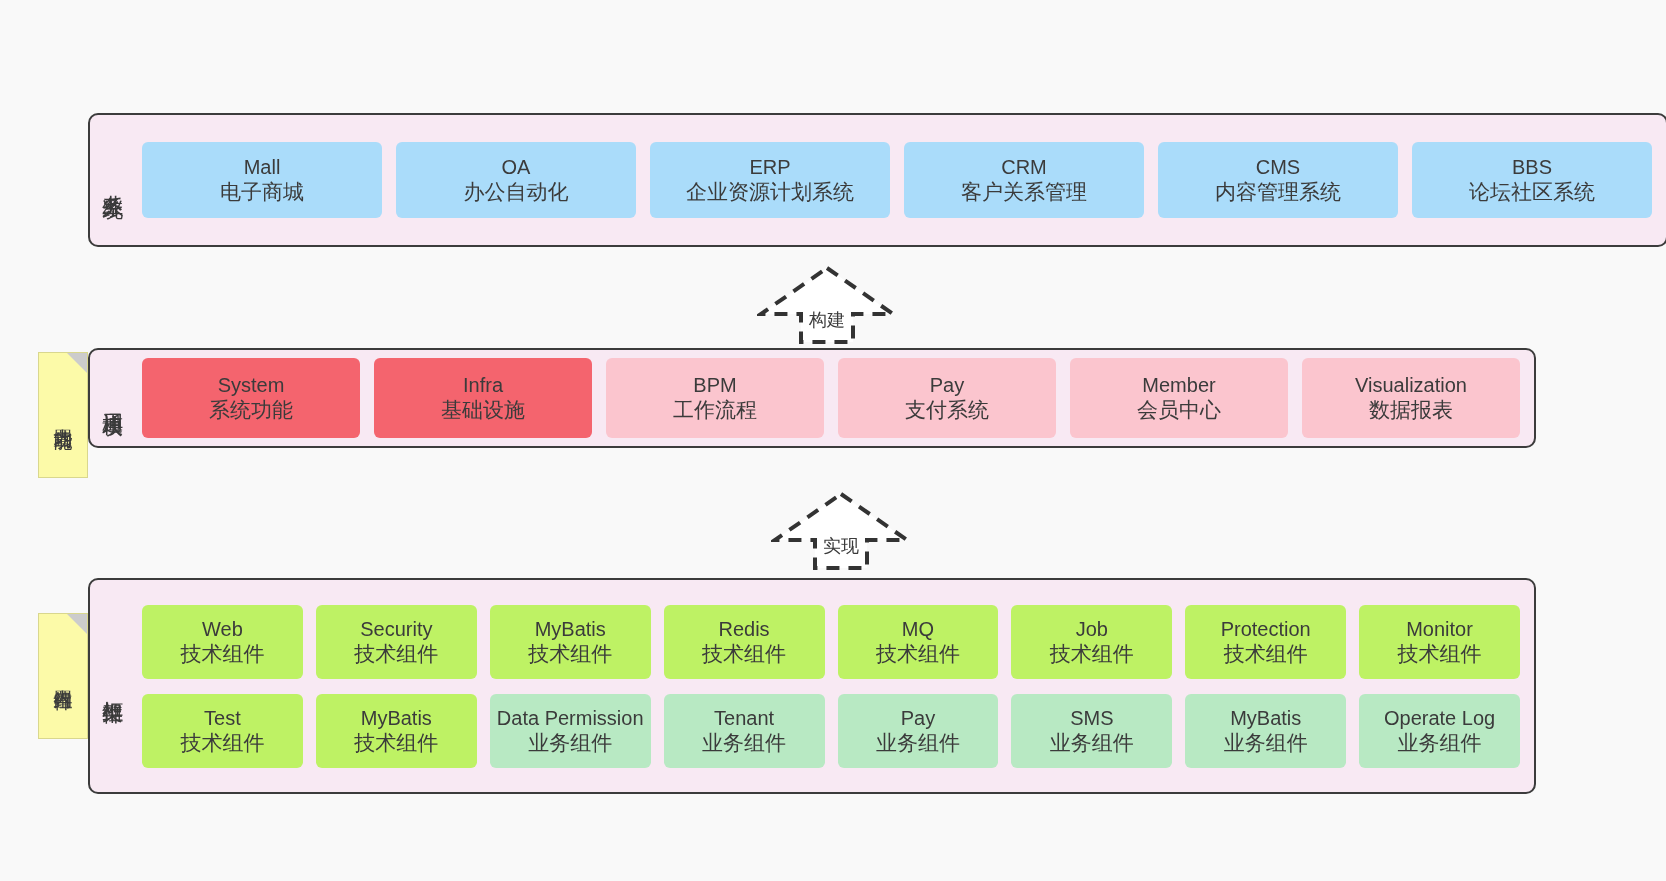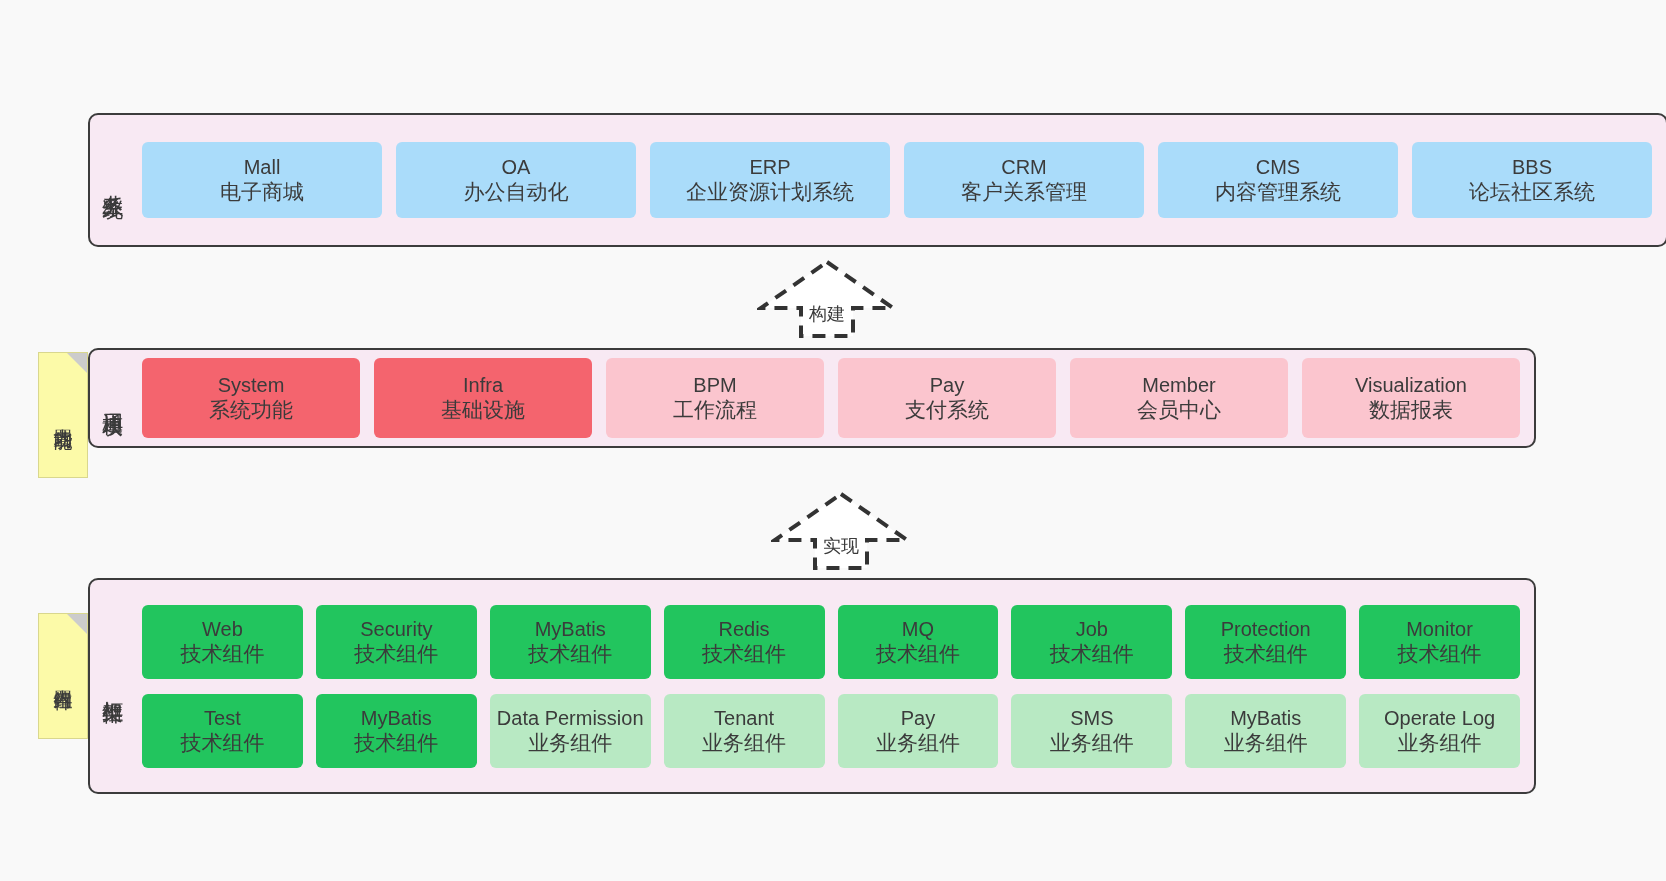--- a/index.html
+++ b/index.html
@@ -89,21 +89,21 @@
   .node .en {
     font-size: 20px;
   }
   .node .cn {
     font-size: 21px;
   }
 
   .node.blue    { background: #aadcfa; }
   .node.red     { background: #f4646e; }
   .node.pink    { background: #fbc5ce; }
-  .node.green   { background: #22c55e; }
+  .node.green   { background: #bef264; }
   .node.lgreen  { background: #b8e9c3; }
 
   .h-business { height: 76px; }
   .h-module   { height: 80px; }
   .h-comp     { height: 74px; }
 
   
   .sticky {
     position: absolute;
     width: 50px;
@@ -187,21 +187,21 @@
       </div>
 
       <div class="node blue h-business">
         <span class="en">BBS</span>
         <span class="cn">论坛社区系统</span>
       </div>
 
     </div>
   </div>
 
-  <div class="block-arrow" style="left:757px; top:258px; width:140px; height:82px;">
+  <div class="block-arrow" style="left:757px; top:264px; width:140px; height:82px;">
     <svg width="140" height="82" viewBox="0 0 140 82" aria-hidden="true">
       <path d="M70 4 L136 50 L96 50 L96 78 L44 78 L44 50 L4 50 Z" fill="#ffffff" stroke="#333333" stroke-width="4" stroke-dasharray="13,9" stroke-linejoin="miter"></path>
     </svg>
     <span class="label">构建</span>
   </div>
 
   <div class="sticky" style="left:38px; top:352px; height:126px;">
     <span>内置功能</span>
   </div>
 

